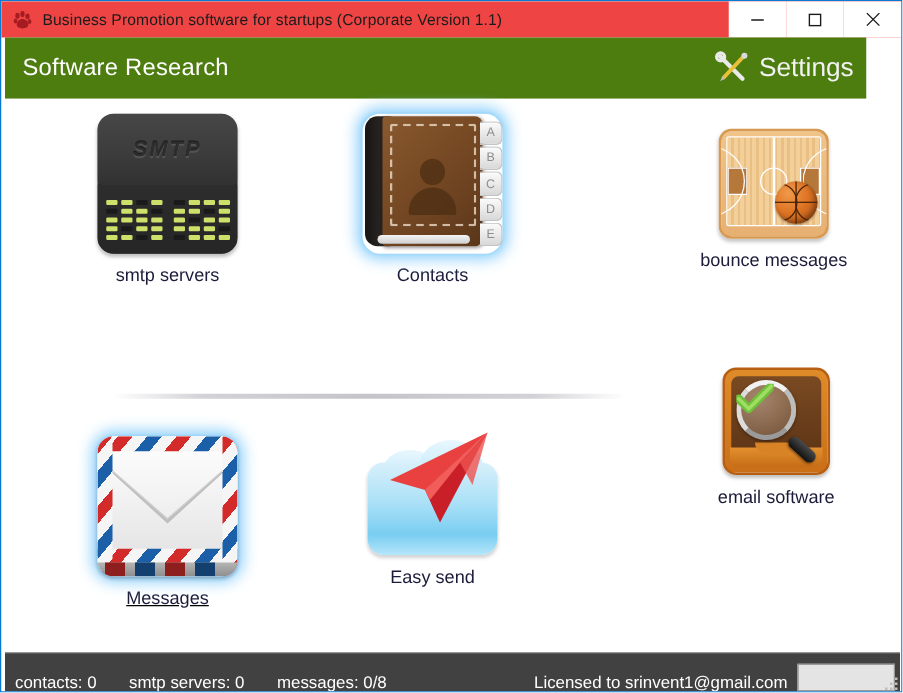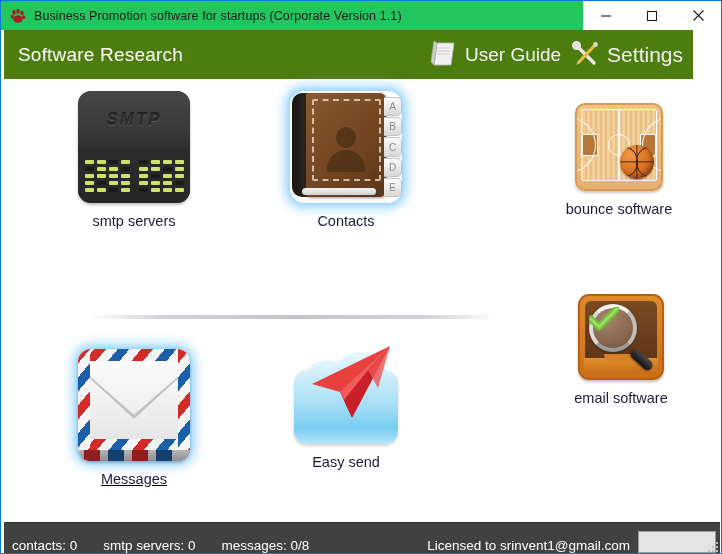--- a/index.html
+++ b/index.html
@@ -15,21 +15,21 @@
     width: 722px; height: 554px;
     background: #ffffff;
     border: 1px solid #0a7ad1;
     overflow: hidden;
   }
 
   
   .titlebar {
     position: absolute; top: 0; left: 0;
     width: 720px; height: 29px;
-    background: #22c55e;
+    background: #ef4444;
     display: flex; align-items: center;
   }
   .app-icon {
     width: 18px; height: 18px;
     margin-left: 8px; margin-right: 7px;
     position: relative; flex: none;
   }
   .app-icon svg { display: block; }
   .title-text {
     font-size: 12.5px;
@@ -469,30 +469,20 @@
           <line x1="11.5" y1="1.5" x2="1.5" y2="11.5" stroke="#1a1a1a" stroke-width="1.1"></line>
         </svg>
       </div>
     </div>
   </div>
 
   <div class="headerbar">
     <div class="header-title">Software Research</div>
     <div class="header-actions">
 
-      <div class="hdr-item">
-        <div class="hdr-icon">
-          <svg width="34" height="34" viewBox="0 0 34 34">
-            <path d="M10 5 L27 5 L24 27 L7 27 Z" fill="#f0f0f0" stroke="#b9b9b9" stroke-width="0.8"></path>
-            <path d="M10 5 L7 27 L4 24 L7 3 Z" fill="#cdcdcd" stroke="#a8a8a8" stroke-width="0.8"></path>
-            <path d="M11 10 L23 10 M10.6 13 L22.6 13 M10.2 16 L22.2 16" stroke="#c8c8c8" stroke-width="0.9"></path>
-          </svg>
-        </div>
-        <span class="hdr-label">User Guide</span>
-      </div>
 
       <div class="hdr-item">
         <div class="hdr-icon">
           <svg width="34" height="34" viewBox="0 0 34 34">
             <g stroke="#e9e9e9" stroke-width="3.4" stroke-linecap="round" fill="none">
               <line x1="7" y1="7" x2="25" y2="25"></line>
             </g>
             <circle cx="7.5" cy="7.5" r="3.2" fill="none" stroke="#e9e9e9" stroke-width="2.6"></circle>
             <g stroke="#e8c03a" stroke-width="3.2" stroke-linecap="round">
               <line x1="26" y1="7" x2="10" y2="24"></line>
@@ -603,21 +593,21 @@
             <div class="court-arc right"></div>
           </div>
           <div class="basketball">
             <div class="bb-line bb-v"></div>
             <div class="bb-line bb-h"></div>
             <div class="bb-line bb-c1"></div>
             <div class="bb-line bb-c2"></div>
           </div>
         </div>
       </div>
-      <div class="tile-label">bounce software</div>
+      <div class="tile-label">bounce messages</div>
     </div>
 
     <div class="tile" style="left:527px; top:215px;">
       <div class="tile-icon">
         <div class="verifier-box">
           <div class="verifier-inner"></div>
           <div class="verifier-lip"></div>
           <div class="magnifier"></div>
           <div class="check-mark">
             <svg width="30" height="24" viewBox="0 0 30 24">

